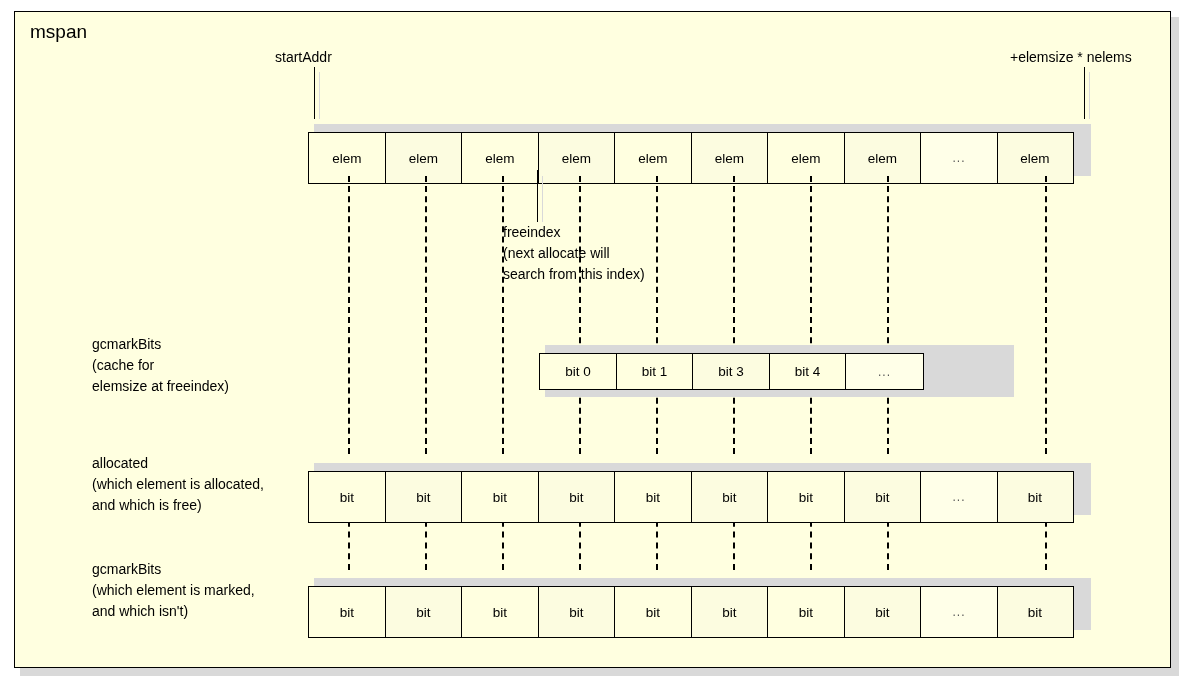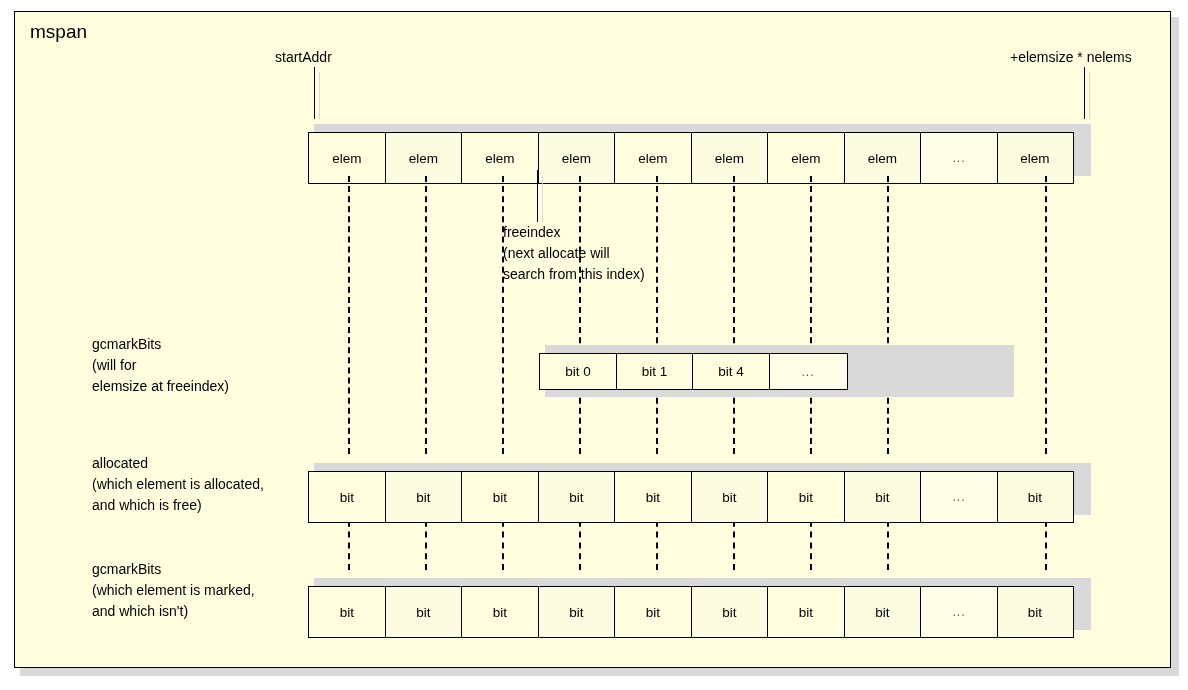--- a/index.html
+++ b/index.html
@@ -163,27 +163,28 @@
   <div class="dashline" style="left:425px; top:510px; height:60px;"></div>
   <div class="dashline" style="left:502px; top:510px; height:60px;"></div>
   <div class="dashline" style="left:579px; top:510px; height:60px;"></div>
   <div class="dashline" style="left:656px; top:510px; height:60px;"></div>
   <div class="dashline" style="left:733px; top:510px; height:60px;"></div>
   <div class="dashline" style="left:810px; top:510px; height:60px;"></div>
   <div class="dashline" style="left:887px; top:510px; height:60px;"></div>
   <div class="dashline" style="left:1045px; top:510px; height:60px;"></div>
 
   <div class="lbl" style="left:92px; top:334px;">gcmarkBits</div>
-  <div class="lbl" style="left:92px; top:355px;">(will for</div>
+  <div class="lbl" style="left:92px; top:355px;">(cache for</div>
   <div class="lbl" style="left:92px; top:376px;">elemsize at freeindex)</div>
 
   <div class="row-shadow" style="left:545px; top:345px; width:469px; height:52px;"></div>
   <div class="row" id="alloccache-row" style="left:539px; top:339px; width:469px; height:37px;">
       <div class="cell" style="width: 78px;">bit 0</div>
       <div class="cell" style="width: 78px;">bit 1</div>
+      <div class="cell alt" style="width: 78px;">bit 3</div>
       <div class="cell" style="width: 78px;">bit 4</div>
       <div class="cell dots" style="width: 79px;">...</div>
     </div>
 
   <div class="lbl" style="left:92px; top:453px;">allocated</div>
   <div class="lbl" style="left:92px; top:474px;">(which element is allocated,</div>
   <div class="lbl" style="left:92px; top:495px;">and which is free)</div>
 
   <div class="row-shadow" style="left:314px; top:463px; width:777px; height:52px;"></div>
   <div class="row" id="allocbits-row" style="left:308px; top:457px; width:777px; height:52px;">

